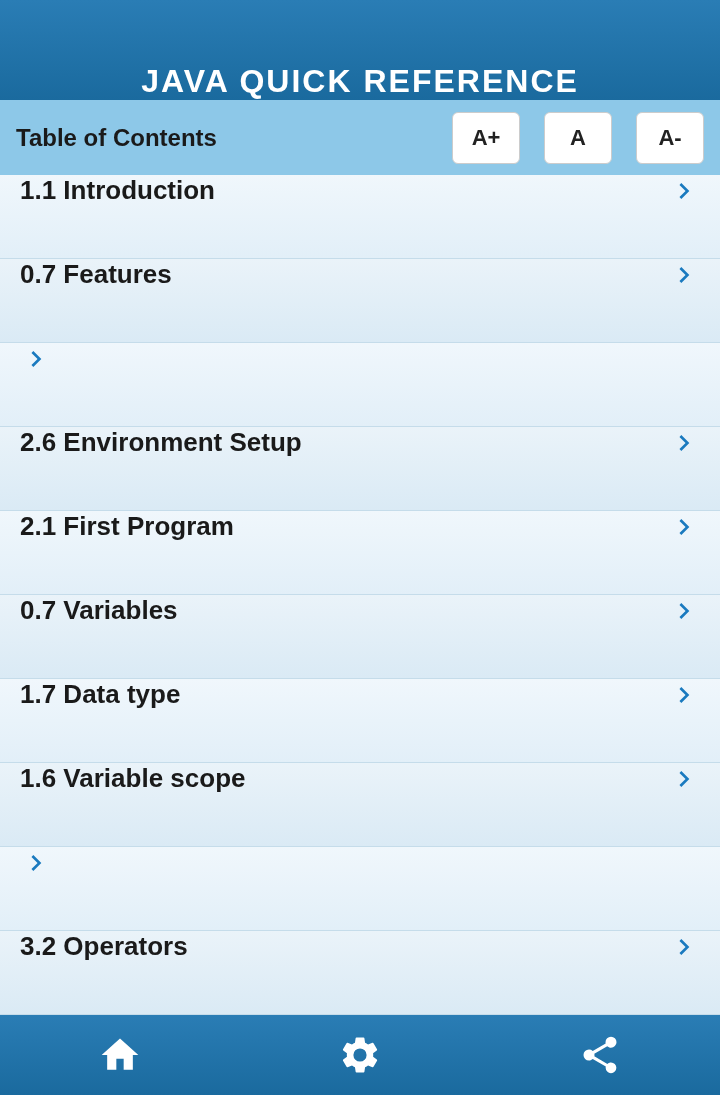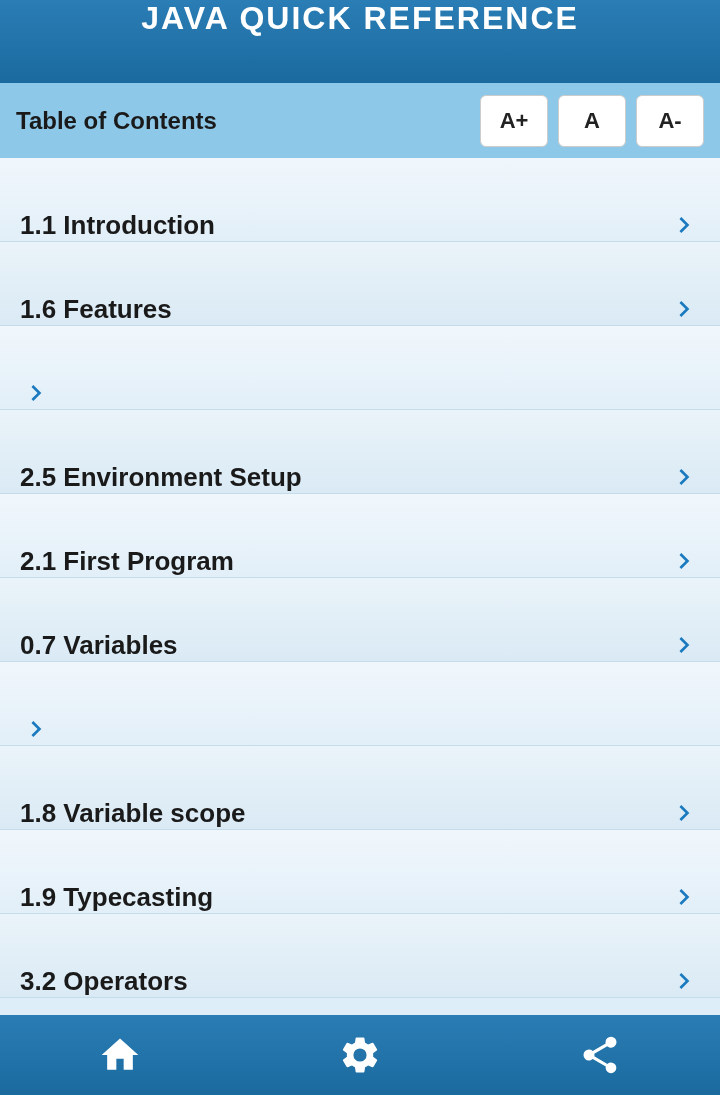--- a/index.html
+++ b/index.html
@@ -10,43 +10,43 @@
       font-family: 'Arial', sans-serif;
       background: #e8f4fb;
       display: flex;
       flex-direction: column;
       overflow: hidden;
     }
 
     
     #header {
       background: linear-gradient(180deg, #2a7db5 0%, #1a6a9e 100%);
-      height: 83px;
-      display: flex;
-      align-items: flex-start;
+      height: 100px;
+      display: flex;
+      align-items: flex-end;
       justify-content: center;
       flex-shrink: 0;
     }
     #header-title {
       color: white;
       font-size: 32px;
       font-weight: bold;
       letter-spacing: 2px;
       text-align: center;
     }
 
     
     #toc-bar {
       background: #8dc8e8;
       height: 75px;
       display: flex;
       align-items: center;
       padding: 0 16px;
       flex-shrink: 0;
-      gap: 10px;
+      gap: 24px;
     }
     #toc-label {
       font-size: 24px;
       font-weight: bold;
       color: #1a1a1a;
       flex: 1;
     }
     .font-btn {
       width: 68px;
       height: 52px;
@@ -64,21 +64,21 @@
 
     
     #content-list {
       flex: 1;
       overflow-y: auto;
       background: #ddeef8;
     }
 
     .list-item {
       display: flex;
-      align-items: flex-end;
+      align-items: flex-start;
       justify-content: space-between;
       padding: 0 20px;
       height: 84px;
       border-bottom: 1px solid #c5dcea;
       background: linear-gradient(180deg, #f0f7fc 0%, #e2eff8 100%);
       cursor: pointer;
     }
     .list-item:nth-child(even) {
       background: linear-gradient(180deg, #eaf3f9 0%, #daeaf5 100%);
     }
@@ -133,61 +133,61 @@
 </div>
 
 <div id="content-list">
 <div class="list-item">
       <span class="item-label">1.1 Introduction</span>
       <svg class="chevron-icon" viewBox="0 0 24 24" fill="#1a7abf">
         <path d="M8.59 16.59L13.17 12 8.59 7.41 10 6l6 6-6 6z"></path>
       </svg>
     </div>
     <div class="list-item">
-      <span class="item-label">1.6 Features</span>
-      <svg class="chevron-icon" viewBox="0 0 24 24" fill="#1a7abf">
-        <path d="M8.59 16.59L13.17 12 8.59 7.41 10 6l6 6-6 6z"></path>
-      </svg>
-    </div>
-    <div class="list-item">
-      <svg class="chevron-icon" viewBox="0 0 24 24" fill="#1a7abf">
-        <path d="M8.59 16.59L13.17 12 8.59 7.41 10 6l6 6-6 6z"></path>
-      </svg>
-    </div>
-    <div class="list-item">
-      <span class="item-label">2.5 Environment Setup</span>
+      <span class="item-label">0.7 Features</span>
+      <svg class="chevron-icon" viewBox="0 0 24 24" fill="#1a7abf">
+        <path d="M8.59 16.59L13.17 12 8.59 7.41 10 6l6 6-6 6z"></path>
+      </svg>
+    </div>
+    <div class="list-item">
+      <svg class="chevron-icon" viewBox="0 0 24 24" fill="#1a7abf">
+        <path d="M8.59 16.59L13.17 12 8.59 7.41 10 6l6 6-6 6z"></path>
+      </svg>
+    </div>
+    <div class="list-item">
+      <span class="item-label">2.6 Environment Setup</span>
       <svg class="chevron-icon" viewBox="0 0 24 24" fill="#1a7abf">
         <path d="M8.59 16.59L13.17 12 8.59 7.41 10 6l6 6-6 6z"></path>
       </svg>
     </div>
     <div class="list-item">
       <span class="item-label">2.1 First Program</span>
       <svg class="chevron-icon" viewBox="0 0 24 24" fill="#1a7abf">
         <path d="M8.59 16.59L13.17 12 8.59 7.41 10 6l6 6-6 6z"></path>
       </svg>
     </div>
     <div class="list-item">
       <span class="item-label">0.7 Variables</span>
       <svg class="chevron-icon" viewBox="0 0 24 24" fill="#1a7abf">
         <path d="M8.59 16.59L13.17 12 8.59 7.41 10 6l6 6-6 6z"></path>
       </svg>
     </div>
     <div class="list-item">
-      <svg class="chevron-icon" viewBox="0 0 24 24" fill="#1a7abf">
-        <path d="M8.59 16.59L13.17 12 8.59 7.41 10 6l6 6-6 6z"></path>
-      </svg>
-    </div>
-    <div class="list-item">
-      <span class="item-label">1.8 Variable scope</span>
-      <svg class="chevron-icon" viewBox="0 0 24 24" fill="#1a7abf">
-        <path d="M8.59 16.59L13.17 12 8.59 7.41 10 6l6 6-6 6z"></path>
-      </svg>
-    </div>
-    <div class="list-item">
-      <span class="item-label">1.9 Typecasting</span>
+      <span class="item-label">1.7 Data type</span>
+      <svg class="chevron-icon" viewBox="0 0 24 24" fill="#1a7abf">
+        <path d="M8.59 16.59L13.17 12 8.59 7.41 10 6l6 6-6 6z"></path>
+      </svg>
+    </div>
+    <div class="list-item">
+      <span class="item-label">1.6 Variable scope</span>
+      <svg class="chevron-icon" viewBox="0 0 24 24" fill="#1a7abf">
+        <path d="M8.59 16.59L13.17 12 8.59 7.41 10 6l6 6-6 6z"></path>
+      </svg>
+    </div>
+    <div class="list-item">
       <svg class="chevron-icon" viewBox="0 0 24 24" fill="#1a7abf">
         <path d="M8.59 16.59L13.17 12 8.59 7.41 10 6l6 6-6 6z"></path>
       </svg>
     </div>
     <div class="list-item">
       <span class="item-label">3.2 Operators</span>
       <svg class="chevron-icon" viewBox="0 0 24 24" fill="#1a7abf">
         <path d="M8.59 16.59L13.17 12 8.59 7.41 10 6l6 6-6 6z"></path>
       </svg>
     </div>

